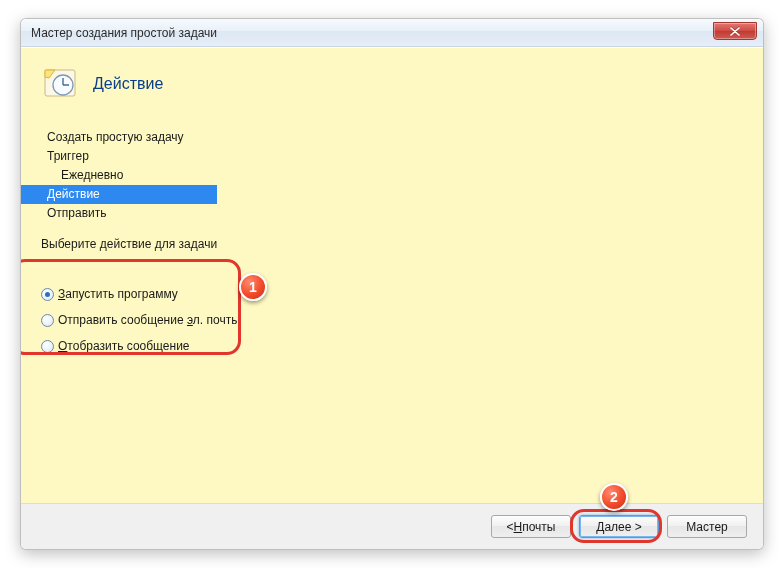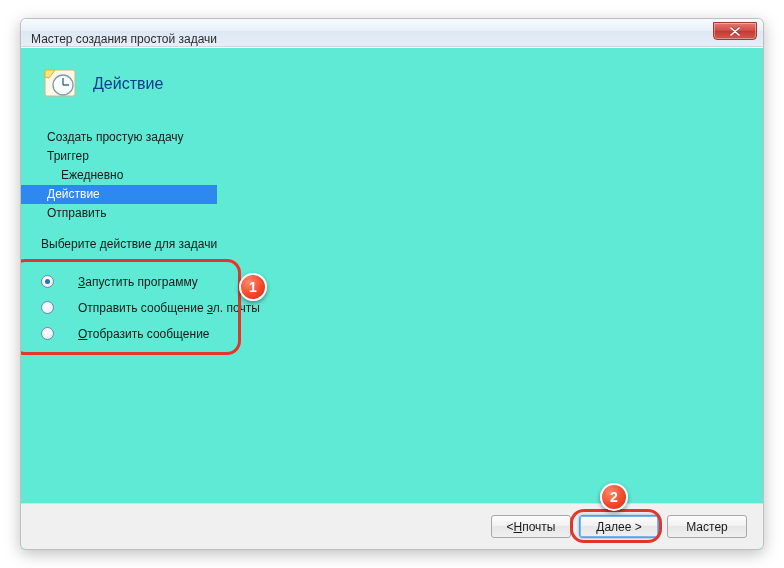--- a/index.html
+++ b/index.html
@@ -21,21 +21,21 @@
     border-radius: 6px;
     box-shadow: 0 4px 16px rgba(0,0,0,0.25);
     background: #fff;
     overflow: hidden;
   }
   .titlebar {
     height: 28px;
     background: linear-gradient(to bottom, #f7fbff 0%, #e8f0f8 45%, #dde8f3 46%, #e6eef7 100%);
     border-bottom: 1px solid #c9d6e4;
     display: flex;
-    align-items: flex-end;
+    align-items: center;
     padding: 0 6px 0 10px;
     position: relative;
   }
   .titlebar-title {
     color: #2b2b2b;
     font-size: 12px;
   }
   .close-btn {
     position: absolute;
     right: 6px; top: 3px;
@@ -46,21 +46,21 @@
     box-shadow: inset 0 0 0 1px rgba(255,255,255,0.35);
     display: flex;
     align-items: center;
     justify-content: center;
     cursor: pointer;
   }
   .close-btn svg { filter: drop-shadow(0 -1px 0 rgba(0,0,0,0.25)); }
   .client {
     position: absolute;
     left: 0; right:0; top:28px; bottom:0;
-    background: #5eead4;
+    background: #fef9c3;
     border-top: 1px solid #fff;
   }
   .header-band {
     padding: 18px 0 10px 22px;
     display: flex;
     align-items: center;
     gap: 14px;
   }
   .header-icon {
     width: 36px; height: 36px;
@@ -100,22 +100,22 @@
     flex: 1;
     padding: 14px 36px 0 20px;
     position: relative;
   }
   .instr {
     color: #1a1a1a;
     margin-bottom: 24px;
   }
   .radio-row {
     display: flex;
-    align-items: flex-start;
-    gap: 24px;
+    align-items: flex-end;
+    gap: 4px;
     height: 26px;
     cursor: pointer;
   }
   .radio {
     width: 13px; height: 13px;
     border-radius: 50%;
     border: 1px solid #6f8aa7;
     background: radial-gradient(circle at 40% 35%, #fff 0%, #e9f1f8 60%, #dbe6f1 100%);
     display: flex; align-items: center; justify-content: center;
   }

